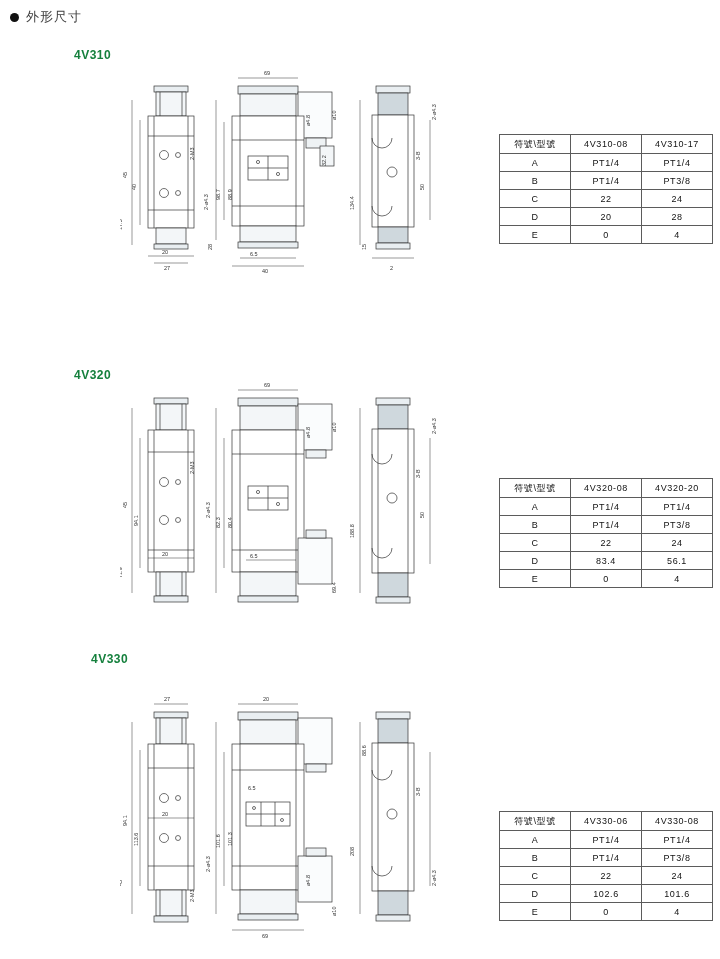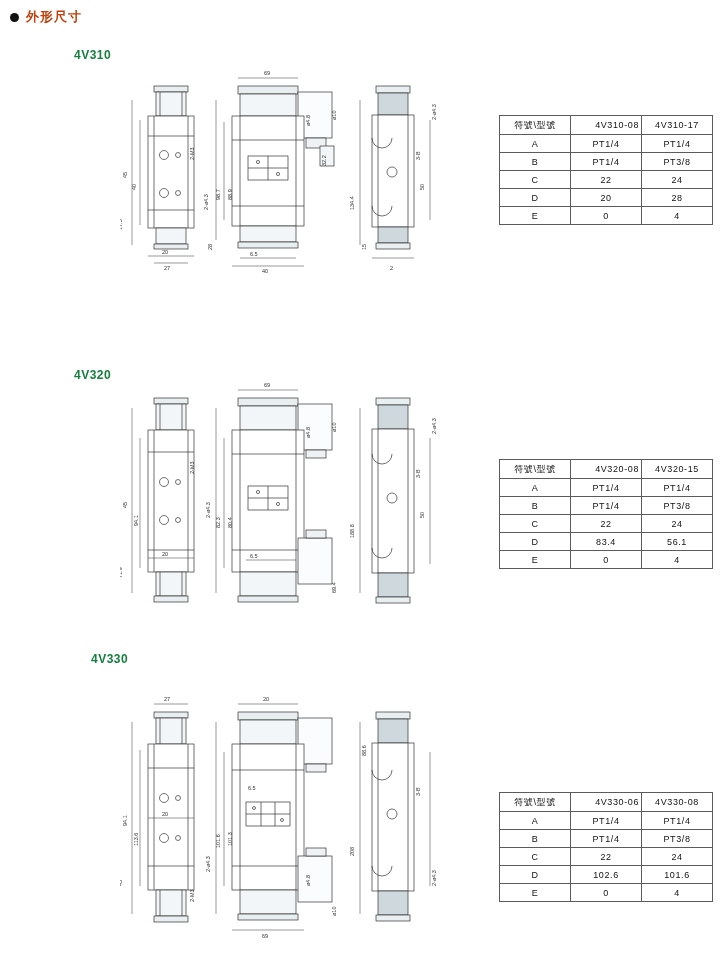--- a/index.html
+++ b/index.html
@@ -31,50 +31,51 @@
   }
   .bullet-dot {
     width: 9px;
     height: 9px;
     border-radius: 50%;
     background: #111;
     display: inline-block;
   }
   .section-title {
     font-size: 13px;
-    font-weight: bold;
+    font-weight: normal;
     letter-spacing: 1px;
-    color: #c2410c;
+    color: #404040;
   }
   
   .model-label {
     position: absolute;
     font-size: 12px;
     font-weight: bold;
     color: #15803d;
     letter-spacing: 0.5px;
   }
   
   .spec-table {
     position: absolute;
     border-collapse: collapse;
     font-size: 9px;
     color: #111;
     background: #fff;
+    margin-top: 19px;
   }
   .spec-table td {
     border: 1px solid #5b5b5b;
     text-align: center;
     vertical-align: middle;
     height: 17px;
     padding: 0 2px;
     letter-spacing: 0.6px;
   }
   .spec-table td.c0 { width: 66px; }
-  .spec-table td.c1 { width: 66px; text-align: right; }
+  .spec-table td.c1 { width: 66px; }
   .spec-table td.c2 { width: 66px; }
   .spec-table tr.head td {
     font-weight: normal;
     height: 18px;
   }
   
   .dwg {
     position: absolute;
   }
   .dwg svg { display: block; }
@@ -308,21 +309,21 @@
         <text x="316" y="56" transform="rotate(-90 316 56)">2-ø4.3</text>
       </g>
     </svg>
   </div>
 
   <table class="spec-table" style="left:499px; top:459px;">
     <tbody>
       <tr class="head">
         <td class="c0">符號\型號</td>
         <td class="c1">4V320-08</td>
-        <td class="c2">4V320-15</td>
+        <td class="c2">4V320-20</td>
       </tr>
       <tr>
         <td>A</td>
         <td>PT1/4</td>
         <td>PT1/4</td>
       </tr>
       <tr>
         <td>B</td>
         <td>PT1/4</td>
         <td>PT3/8</td>

